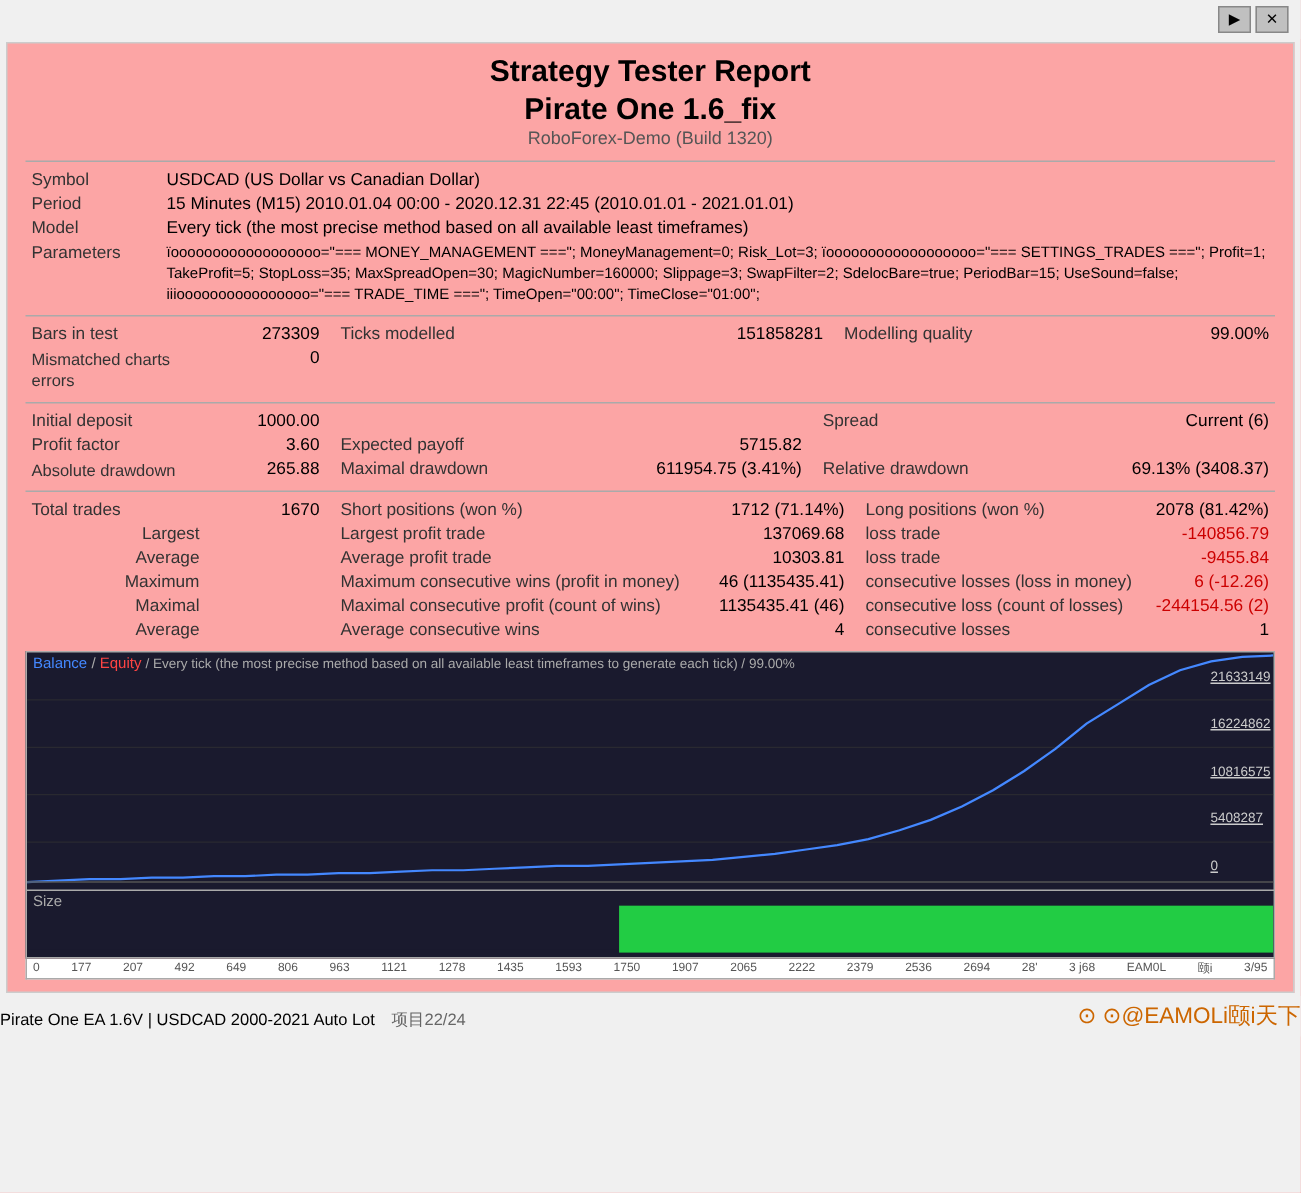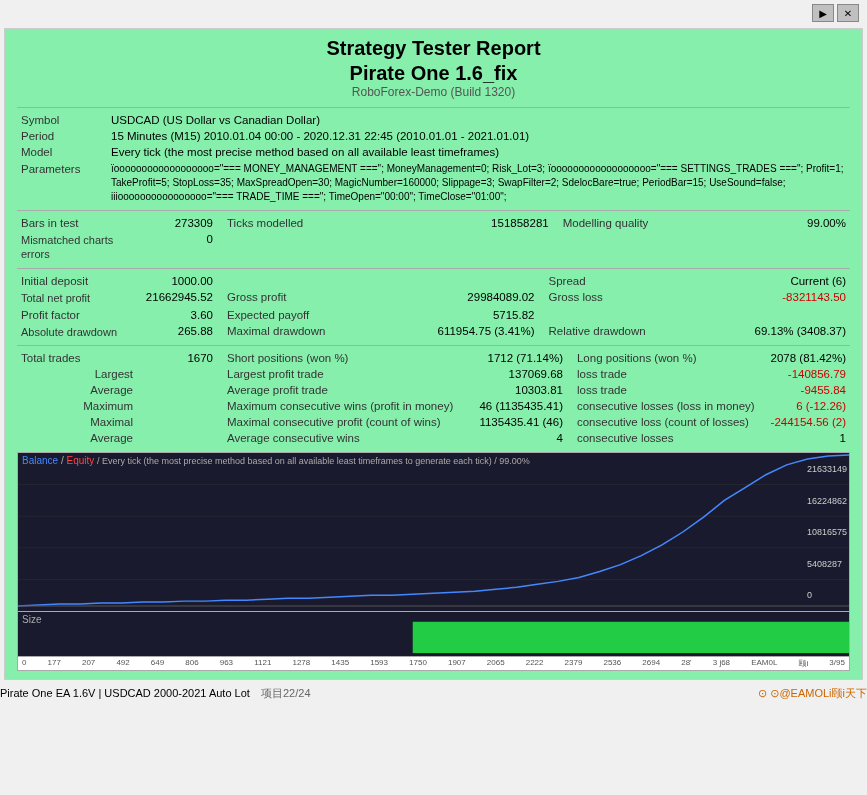--- a/index.html
+++ b/index.html
@@ -33,21 +33,21 @@
       height: 18px;
       background: #c0c0c0;
       border: 1px solid #888;
       display: flex;
       align-items: center;
       justify-content: center;
       font-size: 10px;
       cursor: pointer;
     }
     .report-container {
-      background: #86efac;
+      background: #fca5a5;
       margin: 2px 4px;
       padding: 8px 12px;
       border: 1px solid #ccc;
     }
     .report-title {
       text-align: center;
       font-size: 20px;
       font-weight: bold;
       color: #000;
       margin-bottom: 2px;
@@ -136,20 +136,21 @@
       position: absolute;
       right: 2px;
       top: 0;
       height: 100%;
       display: flex;
       flex-direction: column;
       justify-content: space-around;
       font-size: 9px;
       color: #ccc;
       z-index: 10;
+      text-decoration: underline;
     }
     .chart-svg {
       position: absolute;
       top: 0; left: 0;
       width: 100%; height: 100%;
     }
     .size-chart {
       margin-top: 0;
       border: 1px solid #aaa;
       border-top: none;
@@ -250,28 +251,20 @@
     <hr class="divider">
 
     <table class="stats-table">
       <tbody>
           <tr>
         <td class="stat-label">Initial deposit</td>
         <td class="stat-value">1000.00</td>
         <td colspan="2"></td>
         <td class="stat-label2">Spread</td>
         <td class="stat-value2" style="text-align:right;">Current (6)</td>
-      </tr>
-      <tr>
-        <td class="stat-label" style="line-height:1.3; font-size:11px;">Total net profit</td>
-        <td class="stat-value">21662945.52</td>
-        <td class="stat-label2">Gross profit</td>
-        <td class="stat-value2" style="min-width:100px;">29984089.02</td>
-        <td class="stat-label2">Gross loss</td>
-        <td class="stat-value2 negative" style="text-align:right;">-8321143.50</td>
       </tr>
       <tr>
         <td class="stat-label">Profit factor</td>
         <td class="stat-value">3.60</td>
         <td class="stat-label2">Expected payoff</td>
         <td class="stat-value2">5715.82</td>
         <td colspan="2"></td>
       </tr>
       <tr>
         <td class="stat-label" style="font-size:11px; line-height:1.3;">Absolute drawdown</td>
@@ -410,18 +403,18 @@
       <span>颐i</span>
       <span>3/95</span>
     </div>
   </div>
 
   <div class="footer">
     <div>
       <span>Pirate One EA 1.6V | USDCAD 2000-2021 Auto Lot</span>
       <span style="color:#666; margin-left:8px;">项目22/24</span>
     </div>
-    <div style="color:#cc6600; font-size:11px;margin-left:12px;">
+    <div style="color:#cc6600; font-size:15px;margin-left:12px;">
       <span>⊙</span>
       <span>⊙@EAMOLi颐i天下</span>
     </div>
   </div>
 </div>
 
 </body></html>

